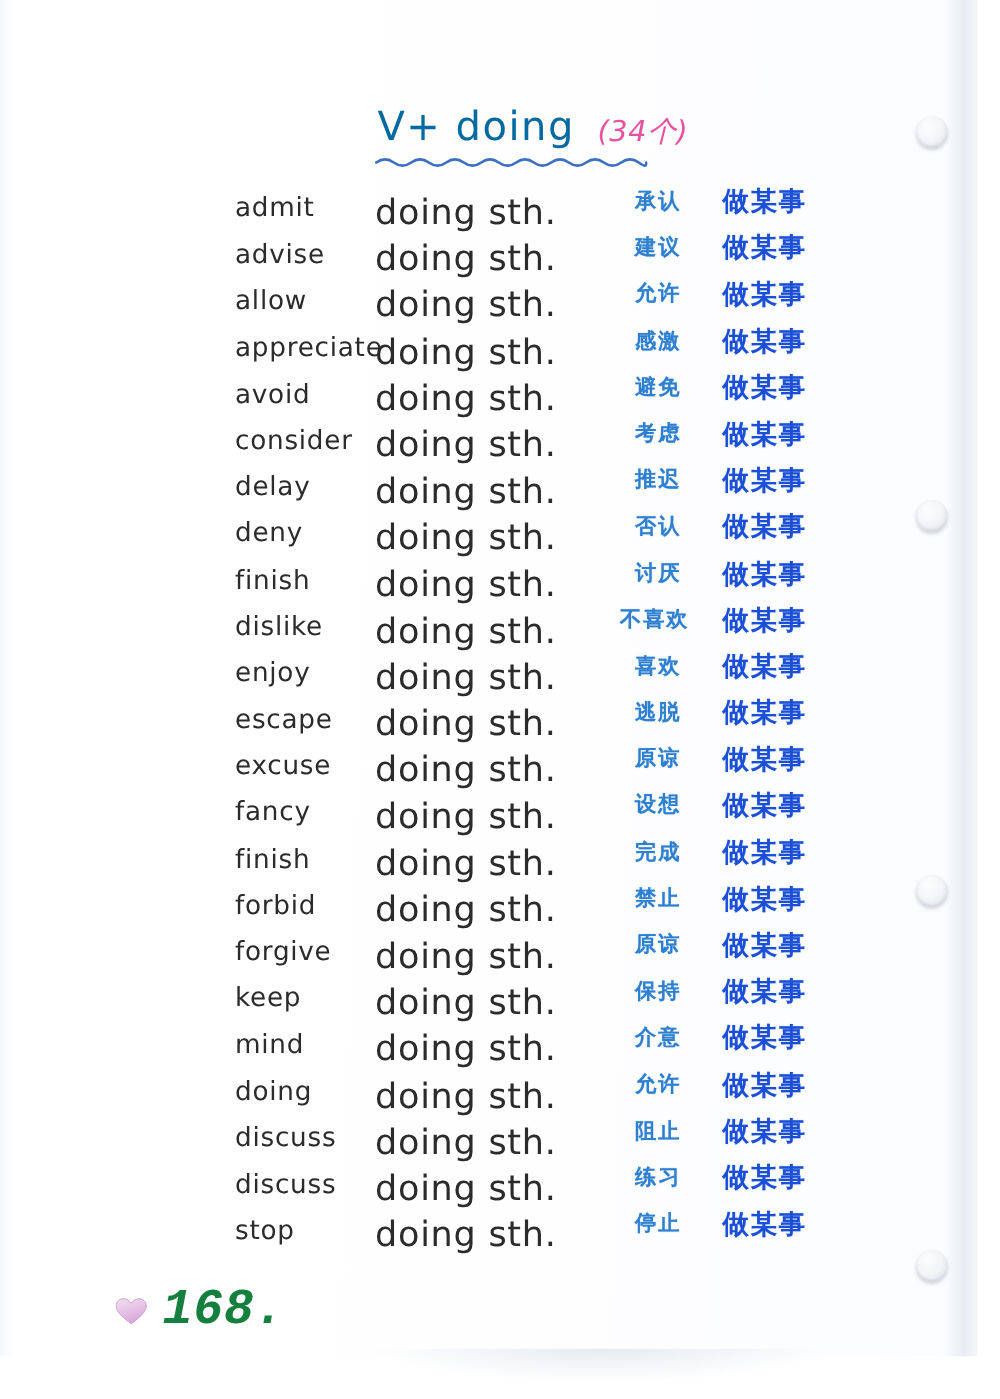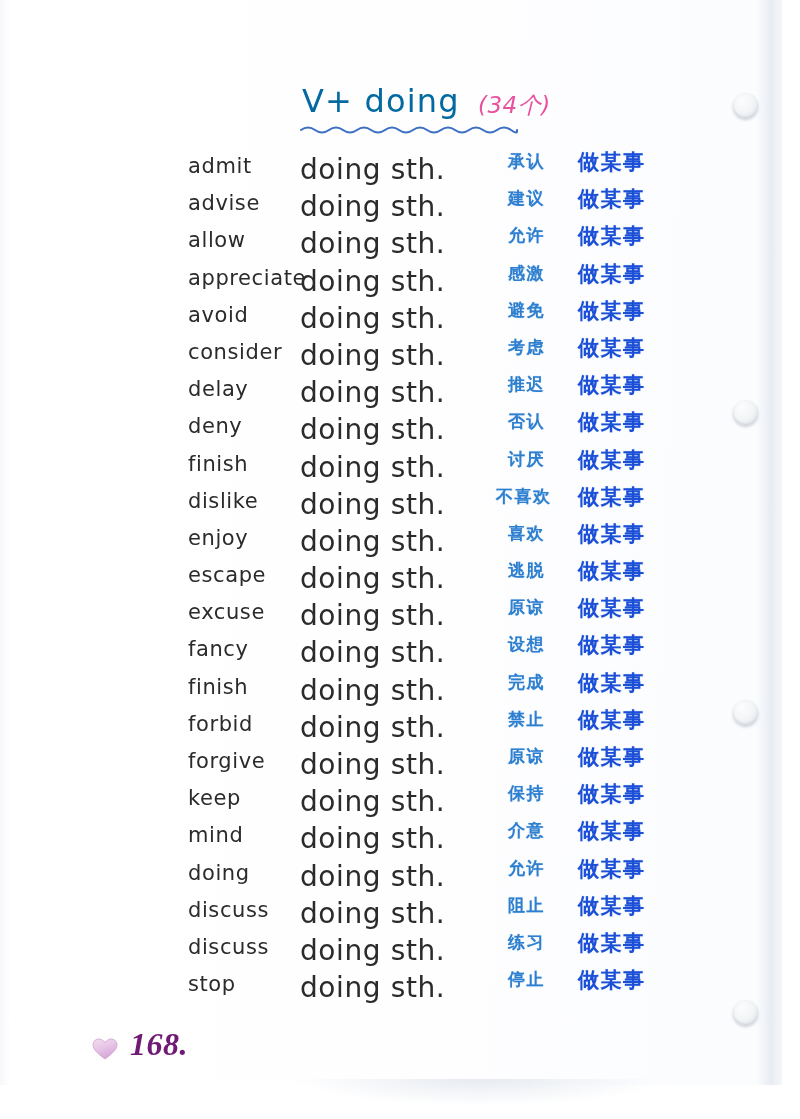--- a/index.html
+++ b/index.html
@@ -168,25 +168,25 @@
     position: absolute;
     left: 0px;
     top: 12px;
     width: 26px;
     height: 22px;
   }
   .page-num {
     position: absolute;
     left: 38px;
     top: 0px;
-    font-family: Liberation Serif, serif;
+    font-family: Liberation Mono, monospace;
     font-style: italic;
     font-weight: 700;
-    font-size: 32px;
-    color: #701a75;
+    font-size: 40px;
+    color: #15803d;
     letter-spacing: 0.5px;
   }
 </style>
 </head>
 <body>
 
 <div id="page">
 
   <div class="paper-sheet"></div>
   <div class="edge-shadow-left"></div>

